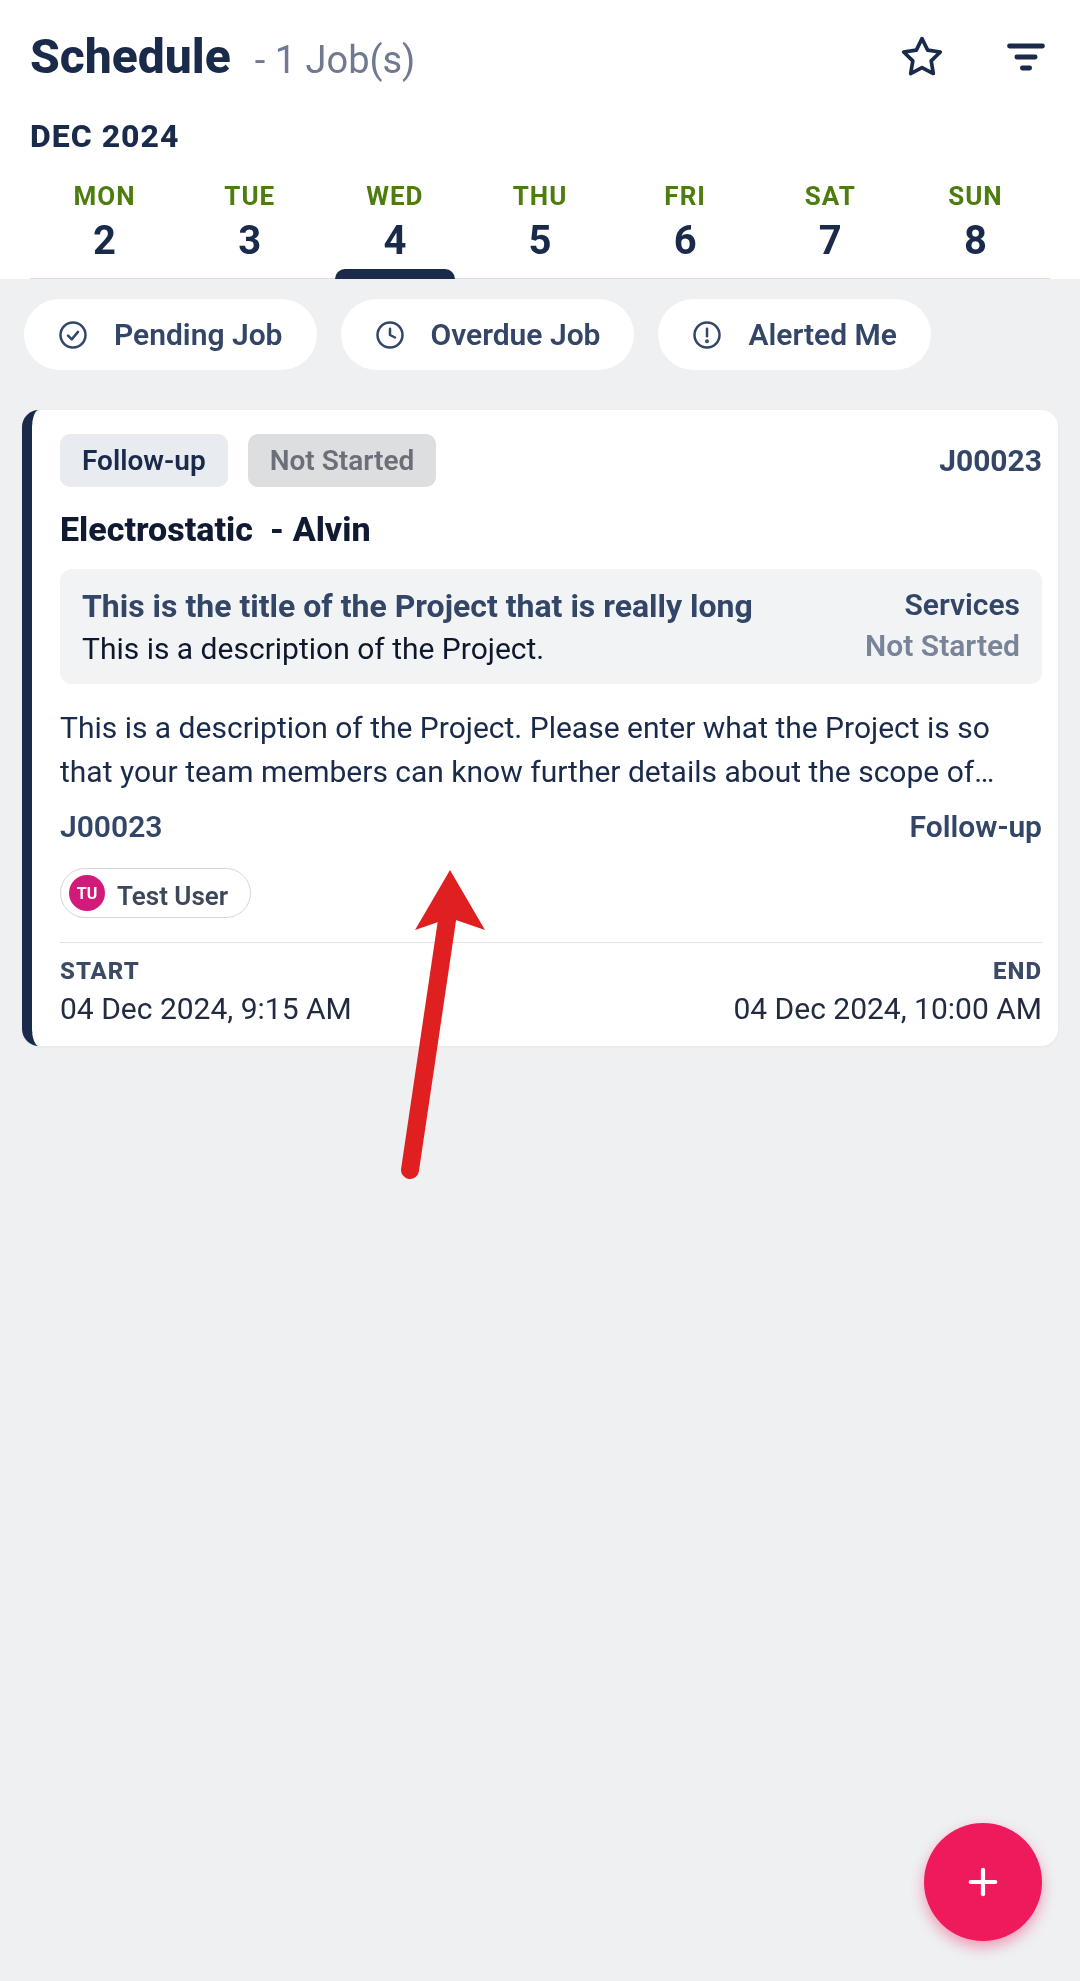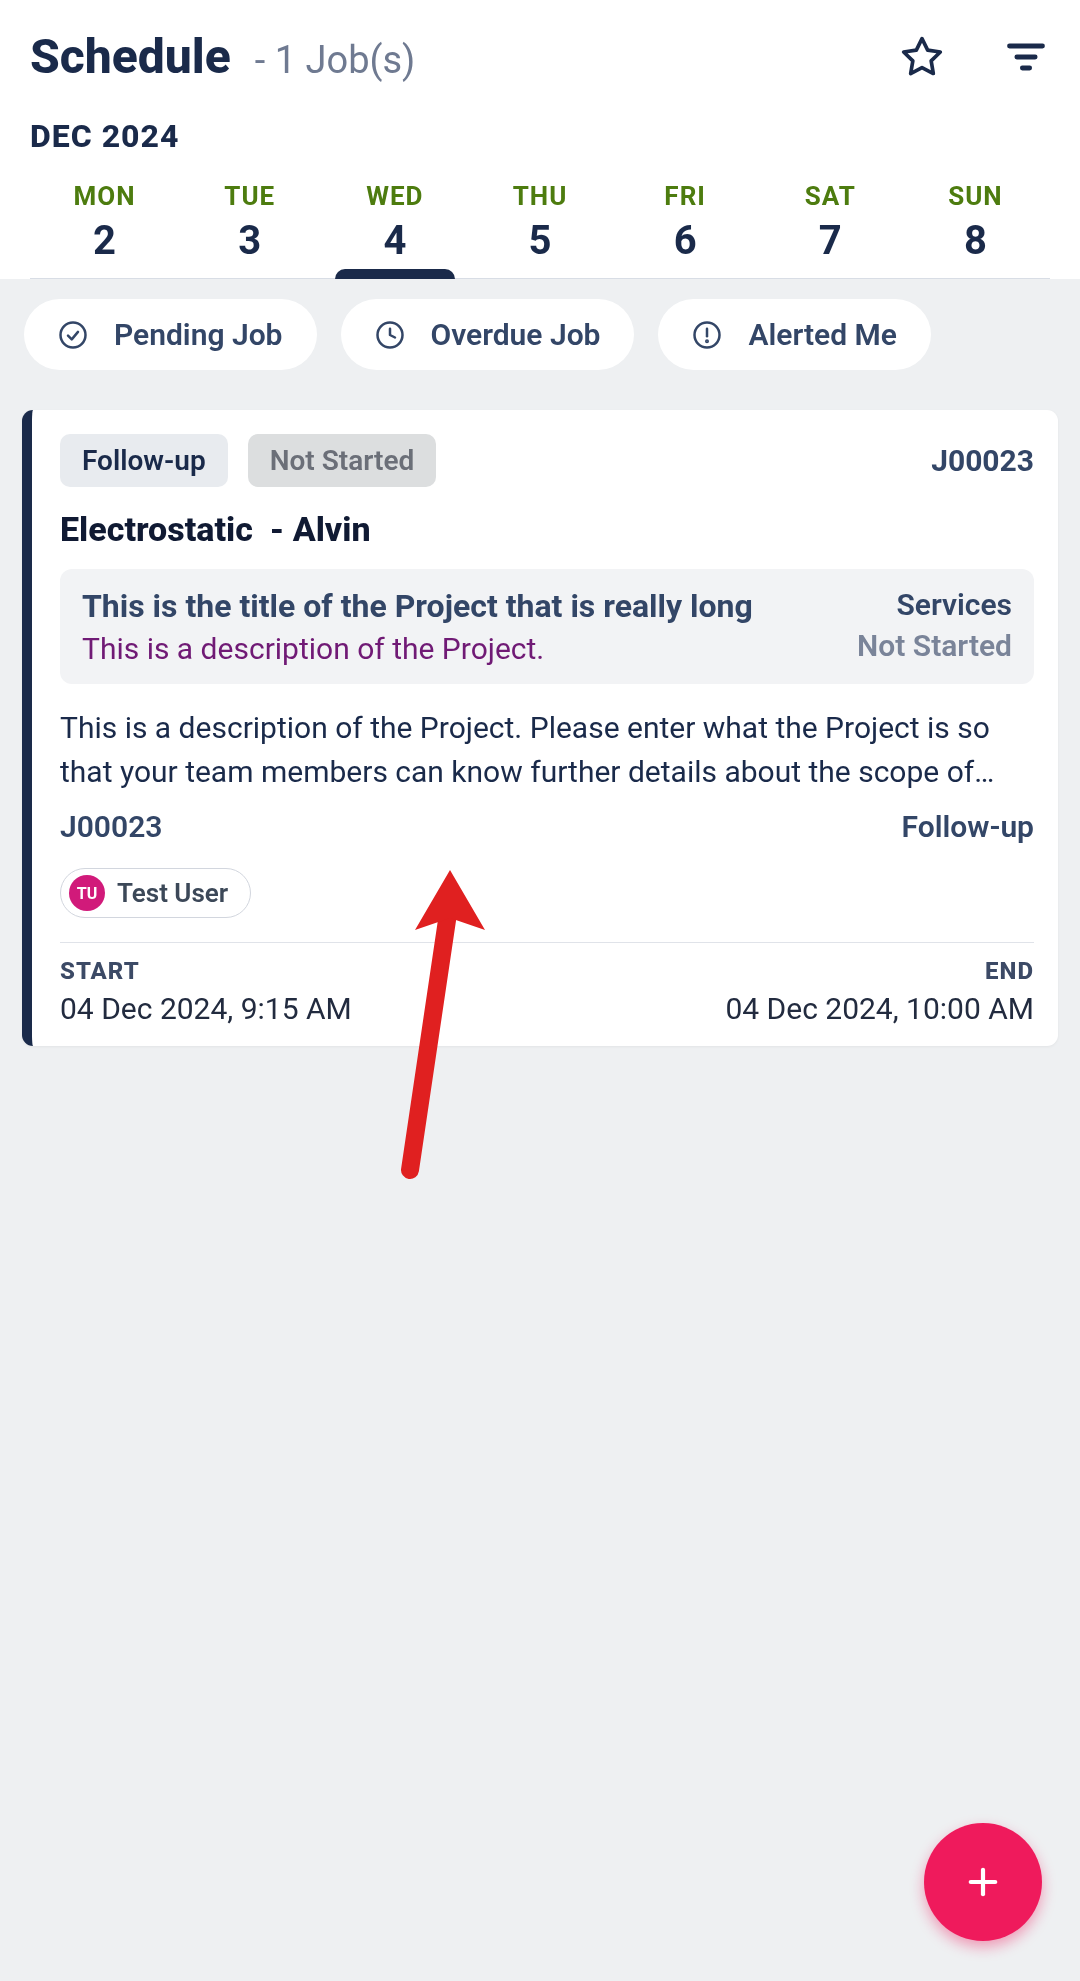--- a/index.html
+++ b/index.html
@@ -117,23 +117,23 @@
     font-weight: 600;
     color: #334667;
     cursor: pointer;
   }
   .chip svg { width: 30px; height: 30px; }
 
   
   .card {
     margin: 20px 22px;
     background: #ffffff;
-    border-radius: 11px;
+    border-radius: 17px;
     border-left: 10px solid #1a2a4a;
-    padding: 24px 24px 20px 28px;
+    padding: 24px 16px 20px 28px;
     box-shadow: 0 1px 3px rgba(0,0,0,0.05);
   }
   .card-top {
     display: flex;
     align-items: center;
     justify-content: space-between;
   }
   .badge-row { display: flex; gap: 20px; }
   .badge {
     border-radius: 10px;
@@ -167,21 +167,21 @@
   .sub-title {
     font-size: 32px;
     font-weight: 700;
     color: #334667;
     white-space: nowrap;
     overflow: hidden;
     text-overflow: ellipsis;
   }
   .sub-desc {
     font-size: 30px;
-    color: #701a75;
+    color: #0f172a;
     white-space: nowrap;
     overflow: hidden;
     text-overflow: ellipsis;
     margin-top: 6px;
   }
   .sub-svc {
     font-size: 30px;
     font-weight: 600;
     color: #334667;
   }
@@ -215,21 +215,21 @@
     color: #8a2f2f;
     background: #fdf3f0;
     border-radius: 999px;
     padding: 8px 22px;
     font-size: 26px;
     font-weight: 700;
     margin-bottom: 22px;
   }
   .user-pill {
     display: inline-flex;
-    align-items: center;
+    align-items: flex-end;
     gap: 12px;
     border: 1.5px solid #d2d6de;
     border-radius: 999px;
     padding: 6px 22px 6px 8px;
     font-size: 26px;
     color: #3c4858;
     font-weight: 600;
   }
   .avatar {
     width: 36px;

